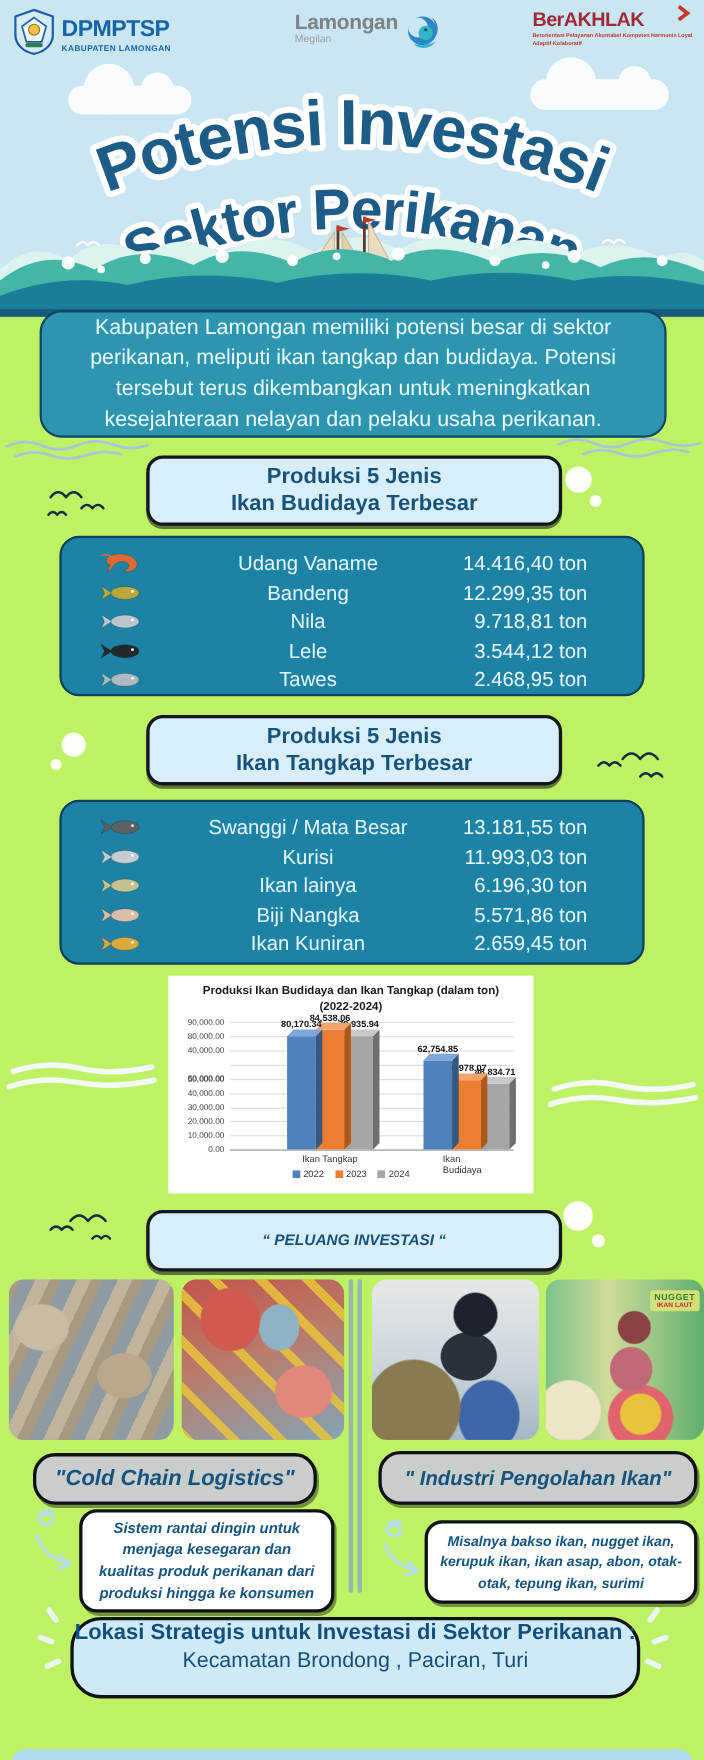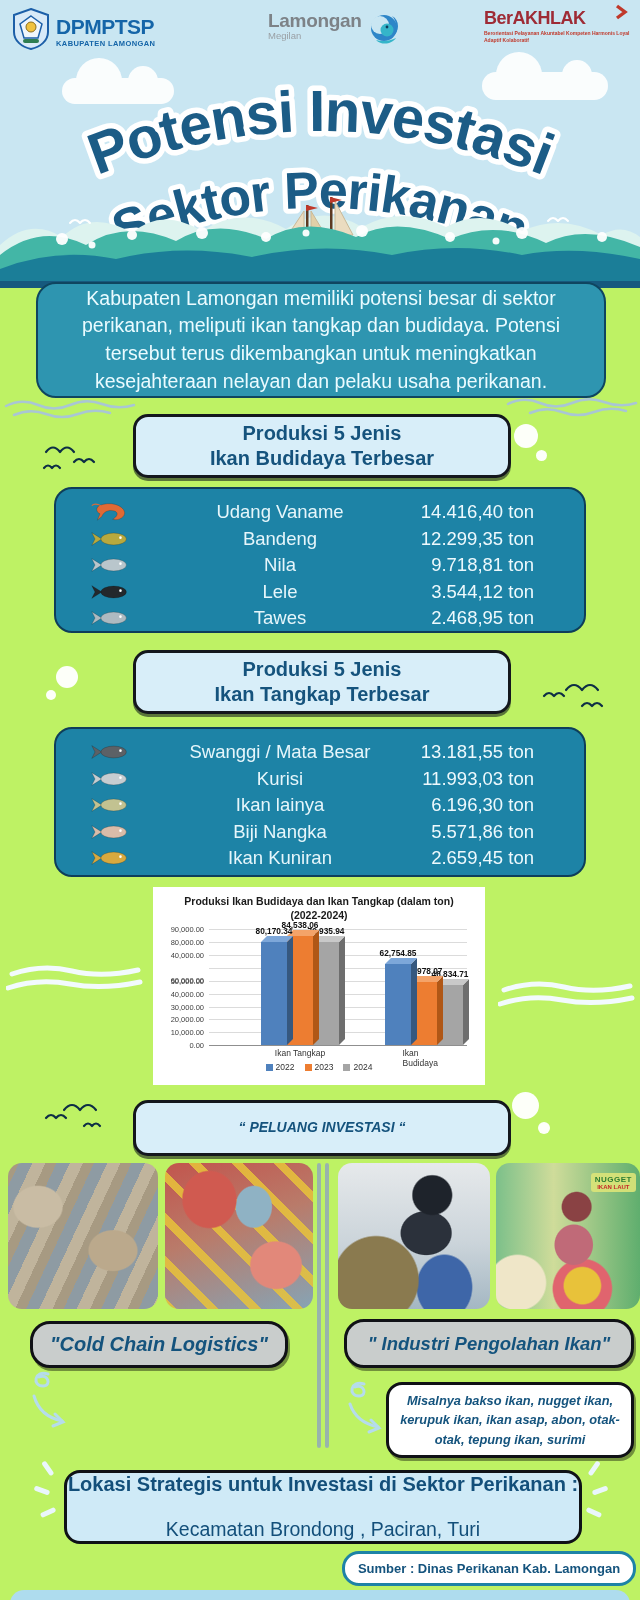--- a/index.html
+++ b/index.html
@@ -98,22 +98,22 @@
   .graybox{position:absolute;background:#C9CDCC;border:3px solid #101116;border-radius:20px;
            box-shadow:2px 3px 0 rgba(0,0,0,.4);display:flex;align-items:center;justify-content:center;}
   .graybox span{font-style:italic;font-weight:bold;color:#14537D;}
   .whitebox{position:absolute;background:#FFFFFF;border:3px solid #101116;border-radius:16px;
             box-shadow:2px 3px 0 rgba(0,0,0,.4);display:flex;align-items:center;justify-content:center;}
   .whitebox p{margin:0;padding:4px 10px;font-style:italic;font-weight:bold;color:#14537D;text-align:center;}
   .arrow-doodle{position:absolute;}
 
   
   .lokasi{position:absolute;left:64px;top:1470px;width:512px;height:68px;background:#CFEAF7;
-          border:3px solid #0F1217;border-radius:16px;display:flex;flex-direction:column;
-          align-items:center;justify-content:space-between;}
+          border:3px solid #0F1217;border-radius:28px;display:flex;flex-direction:column;
+          align-items:center;justify-content:flex-start;}
   .lokasi .l1{font-size:20px;font-weight:bold;color:#134F7A;}
   .lokasi .l2{font-size:19.5px;color:#134F7A;margin-top:2px;}
   .sumber{position:absolute;left:342px;top:1551px;width:288px;height:29px;background:#fff;
           border:3px solid #1D83A6;border-radius:17px;display:flex;align-items:center;justify-content:center;}
   .sumber span{font-size:13px;font-weight:bold;color:#14537D;}
   .footerbar{position:absolute;left:10px;top:1590px;width:620px;height:16px;background:#AEDCEE;
              border-radius:14px 14px 0 0;}
 </style>
 </head>
 <body>
@@ -568,37 +568,37 @@
     </svg>
   </div>
   <div class="arrow-doodle" style="left:340px;top:1378px;">
     <svg width="44" height="58" viewBox="0 0 44 58" fill="none" stroke="#B5DCEC" stroke-width="3" stroke-linecap="round">
       <path d="M24,6 C10,2 8,18 19,18 C28,18 24,5 15,9"></path>
       <path d="M10,26 C14,38 24,46 38,49"></path>
       <polyline points="31,42 39,50 29,54"></polyline>
     </svg>
   </div>
 
+  <div class="whitebox" style="left:72px;top:1372px;width:226px;height:88px;">
+    <p style="font-size:13.5px;line-height:1.45;">Sistem rantai dingin untuk menjaga kesegaran dan kualitas produk perikanan dari produksi hingga ke konsumen</p>
+  </div>
   <div class="whitebox" style="left:386px;top:1382px;width:242px;height:70px;">
     <p style="font-size:12.8px;line-height:1.5;">Misalnya bakso ikan, nugget ikan, kerupuk ikan, ikan asap, abon, otak-otak, tepung ikan, surimi</p>
   </div>
 
   <div class="sparks" style="left:34px;top:1466px;">
     <i style="top:0;left:6px;transform:rotate(55deg);"></i>
     <i style="top:22px;left:0;transform:rotate(20deg);"></i>
     <i style="top:44px;left:6px;transform:rotate(-25deg);"></i>
   </div>
   <div class="sparks" style="left:582px;top:1466px;">
     <i style="top:0;left:4px;transform:rotate(-55deg);"></i>
     <i style="top:22px;left:10px;transform:rotate(-20deg);"></i>
     <i style="top:44px;left:4px;transform:rotate(25deg);"></i>
   </div>
   <div class="lokasi">
     <span class="l1">Lokasi Strategis untuk Investasi di Sektor Perikanan :</span>
     <span class="l2">Kecamatan Brondong , Paciran, Turi</span>
   </div>
 
-  <div class="sumber">
-    <span>Sumber : Dinas Perikanan Kab. Lamongan</span>
-  </div>
   <div class="footerbar"></div>
 
 </div>
 
 </body></html>

